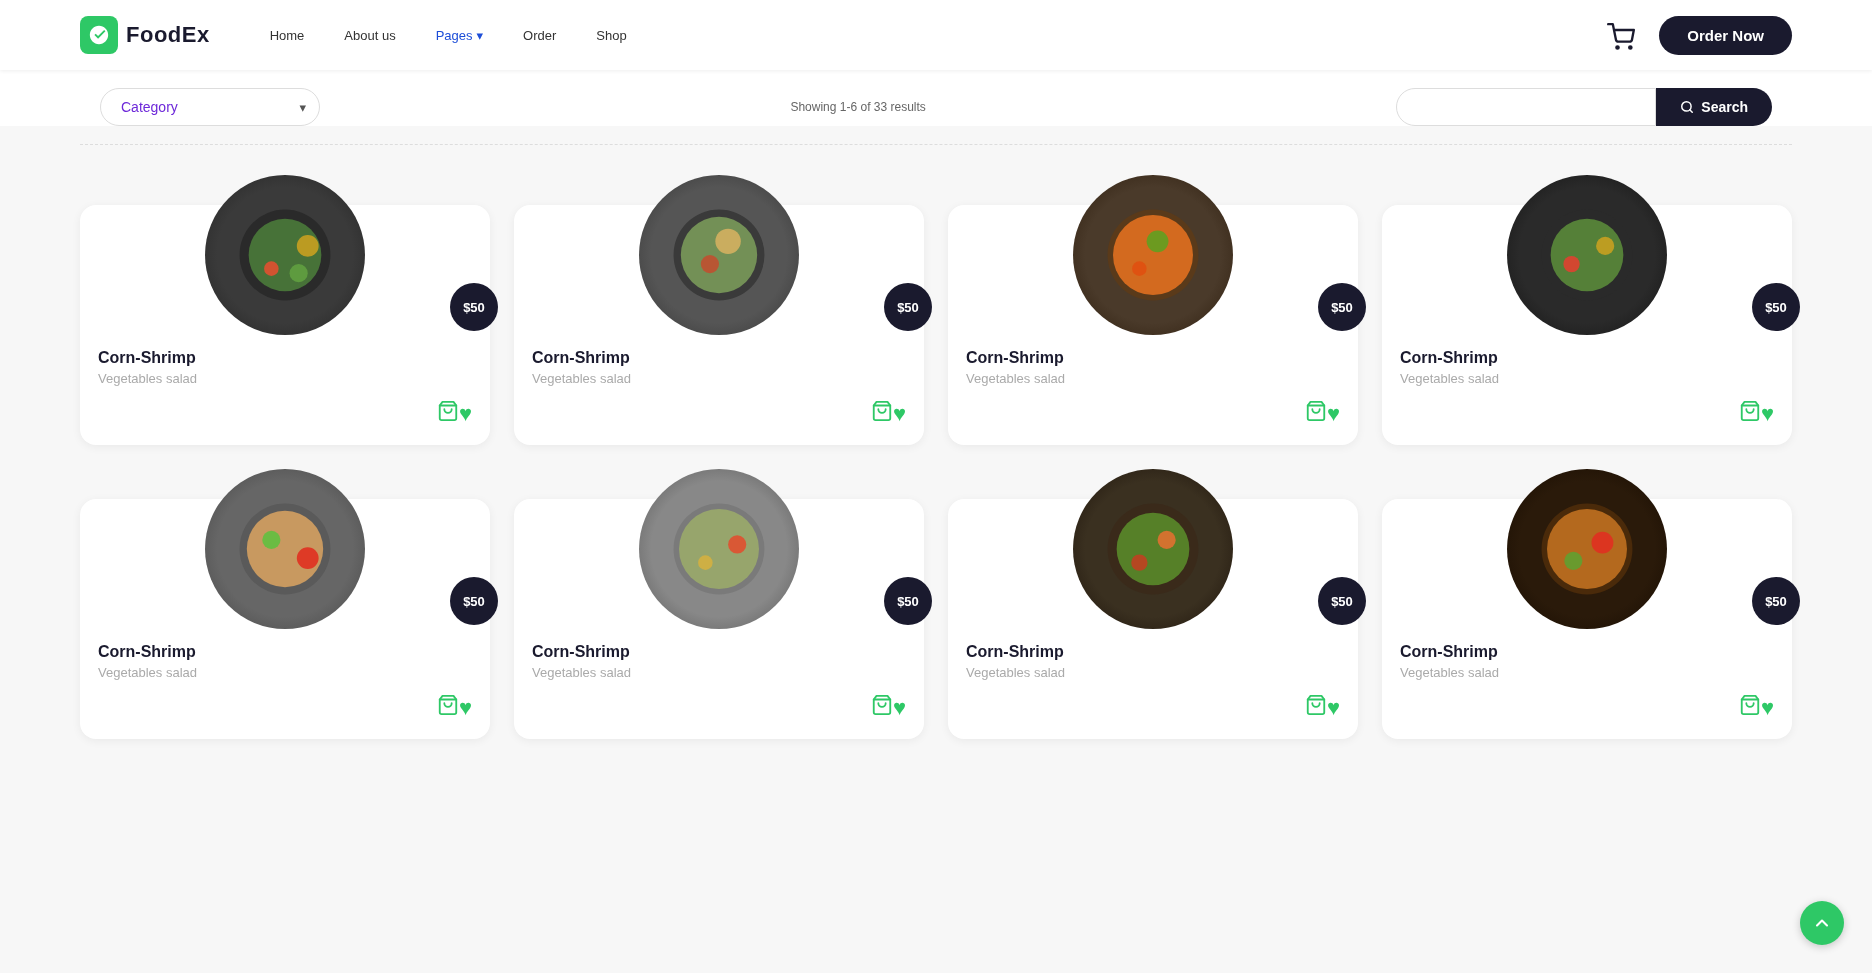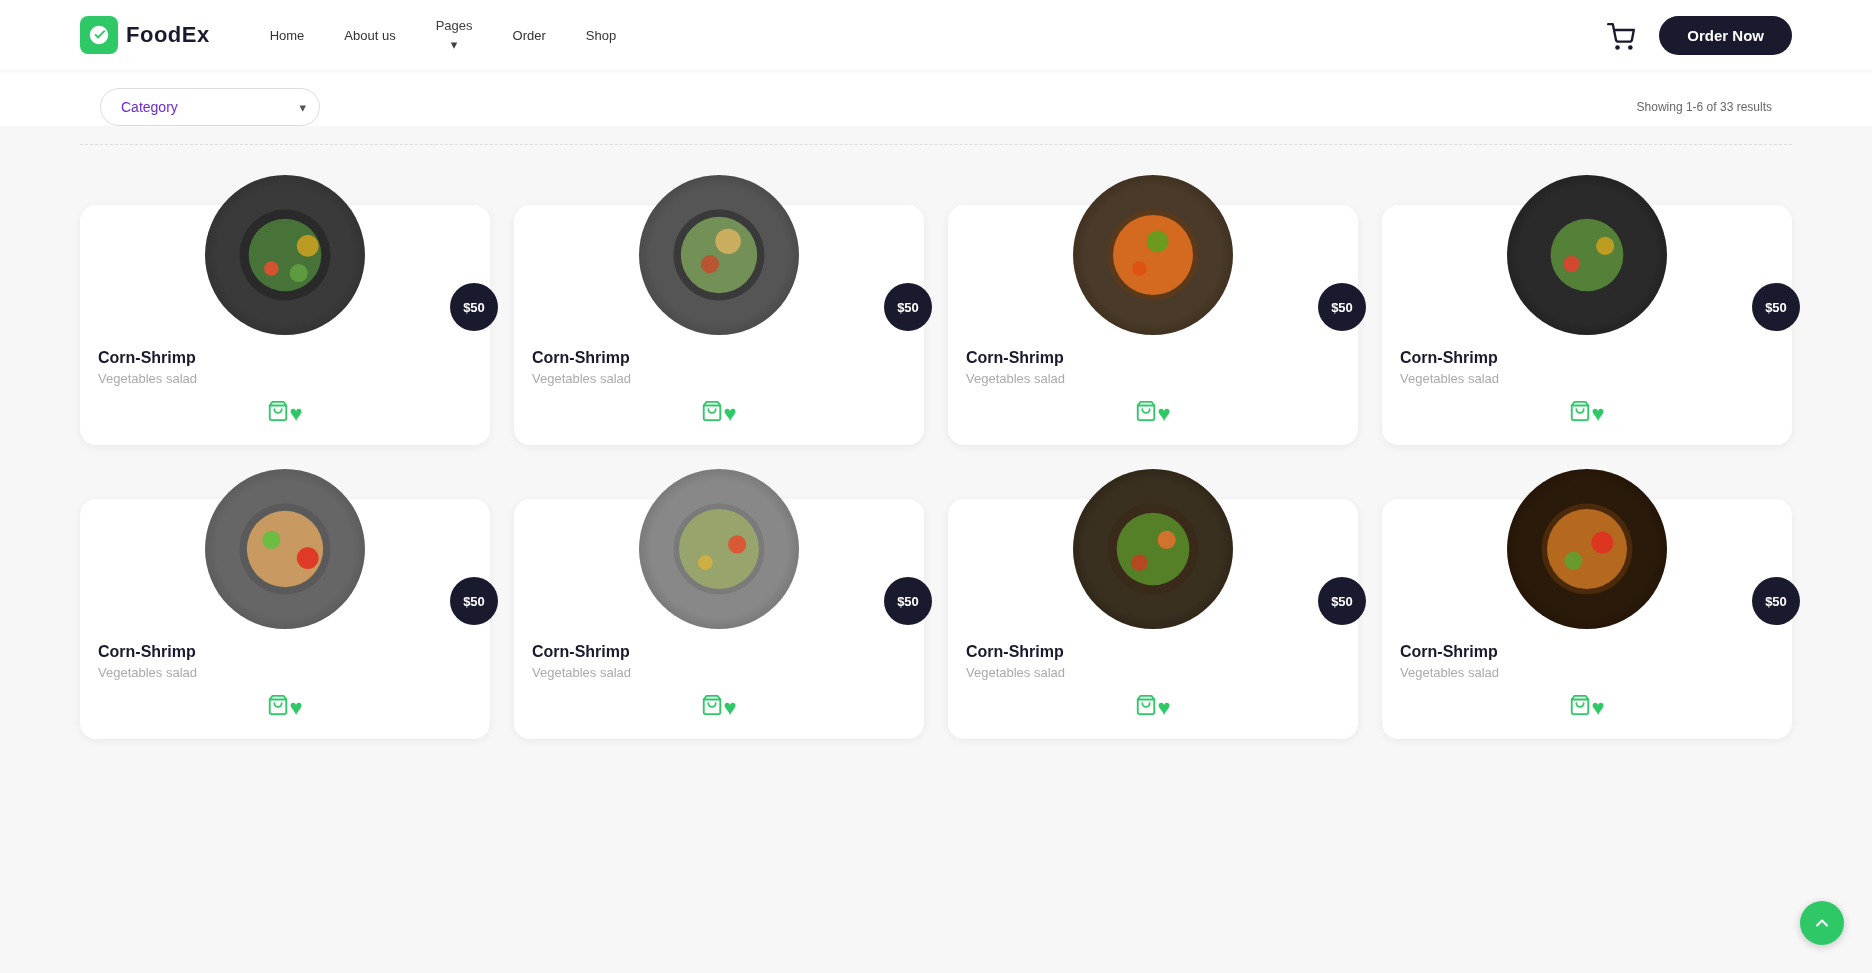--- a/index.html
+++ b/index.html
@@ -34,21 +34,21 @@
       letter-spacing: 0.5px;
     }
     .nav-links {
       display: flex; align-items: center; gap: 40px; flex: 1;
     }
     .nav-link {
       font-size: 13px; color: #333; text-decoration: none; cursor: pointer;
       white-space: nowrap;
     }
     .nav-link.pages {
-      display: flex; align-items: center; gap: 4px; color: #404040; flex-direction: column;
+      display: flex; align-items: flex-start; gap: 4px; color: #1d4ed8;
     }
     .nav-right {
       display: flex; align-items: flex-end; gap: 24px;
     }
     .cart-icon-wrap {
       position: relative; cursor: pointer;
     }
     .btn-order {
       background: #1a1a2e; color: #fff;
       border: none; border-radius: 30px;
@@ -99,21 +99,21 @@
     
     .product-grid {
       display: grid; grid-template-columns: repeat(4, 1fr);
       gap: 24px; padding: 30px 80px 40px 80px;
       background: #f7f7f7;
     }
 
     .product-card {
       background: #fff; border-radius: 16px;
       padding: 0 0 18px 0;
-      display: flex; flex-direction: column; align-items: center;
+      display: flex; flex-direction: column; align-items: flex-end;
       box-shadow: 0 2px 10px rgba(0,0,0,0.06);
       position: relative; overflow: visible;
     }
 
     .product-image-wrap {
       width: 100%; display: flex; justify-content: center;
       margin-top: -30px; position: relative;
     }
     
     .food-placeholder {
@@ -211,20 +211,30 @@
       <option>Category</option>
       <option>Salads</option>
       <option>Pasta</option>
       <option>Grilled</option>
     </select>
     <span class="category-chevron">▾</span>
   </div>
 
   <span class="results-text">Showing 1-6 of 33 results</span>
 
+  <div class="search-area">
+    <input type="text" class="search-input" placeholder="" style="">
+    <button class="btn-search">
+      <svg width="14" height="14" viewBox="0 0 24 24" fill="none" stroke="white" stroke-width="2.5" stroke-linecap="round" stroke-linejoin="round">
+        <circle cx="11" cy="11" r="8"></circle>
+          <line x1="21" y1="21" x2="16.65" y2="16.65"></line>
+      </svg>
+      <span>Search</span>
+    </button>
+  </div>
 </div>
 
 <hr class="divider">
 
 <div class="product-grid" id="product-grid">
 <div class="product-card" style="margin-top: 30px;">
     <div class="product-image-wrap">
       <div class="food-placeholder dish-1">
         <svg class="food-svg" viewBox="0 0 110 110">
           <circle cx="55" cy="55" r="50" fill="#2a2a2a"></circle>

